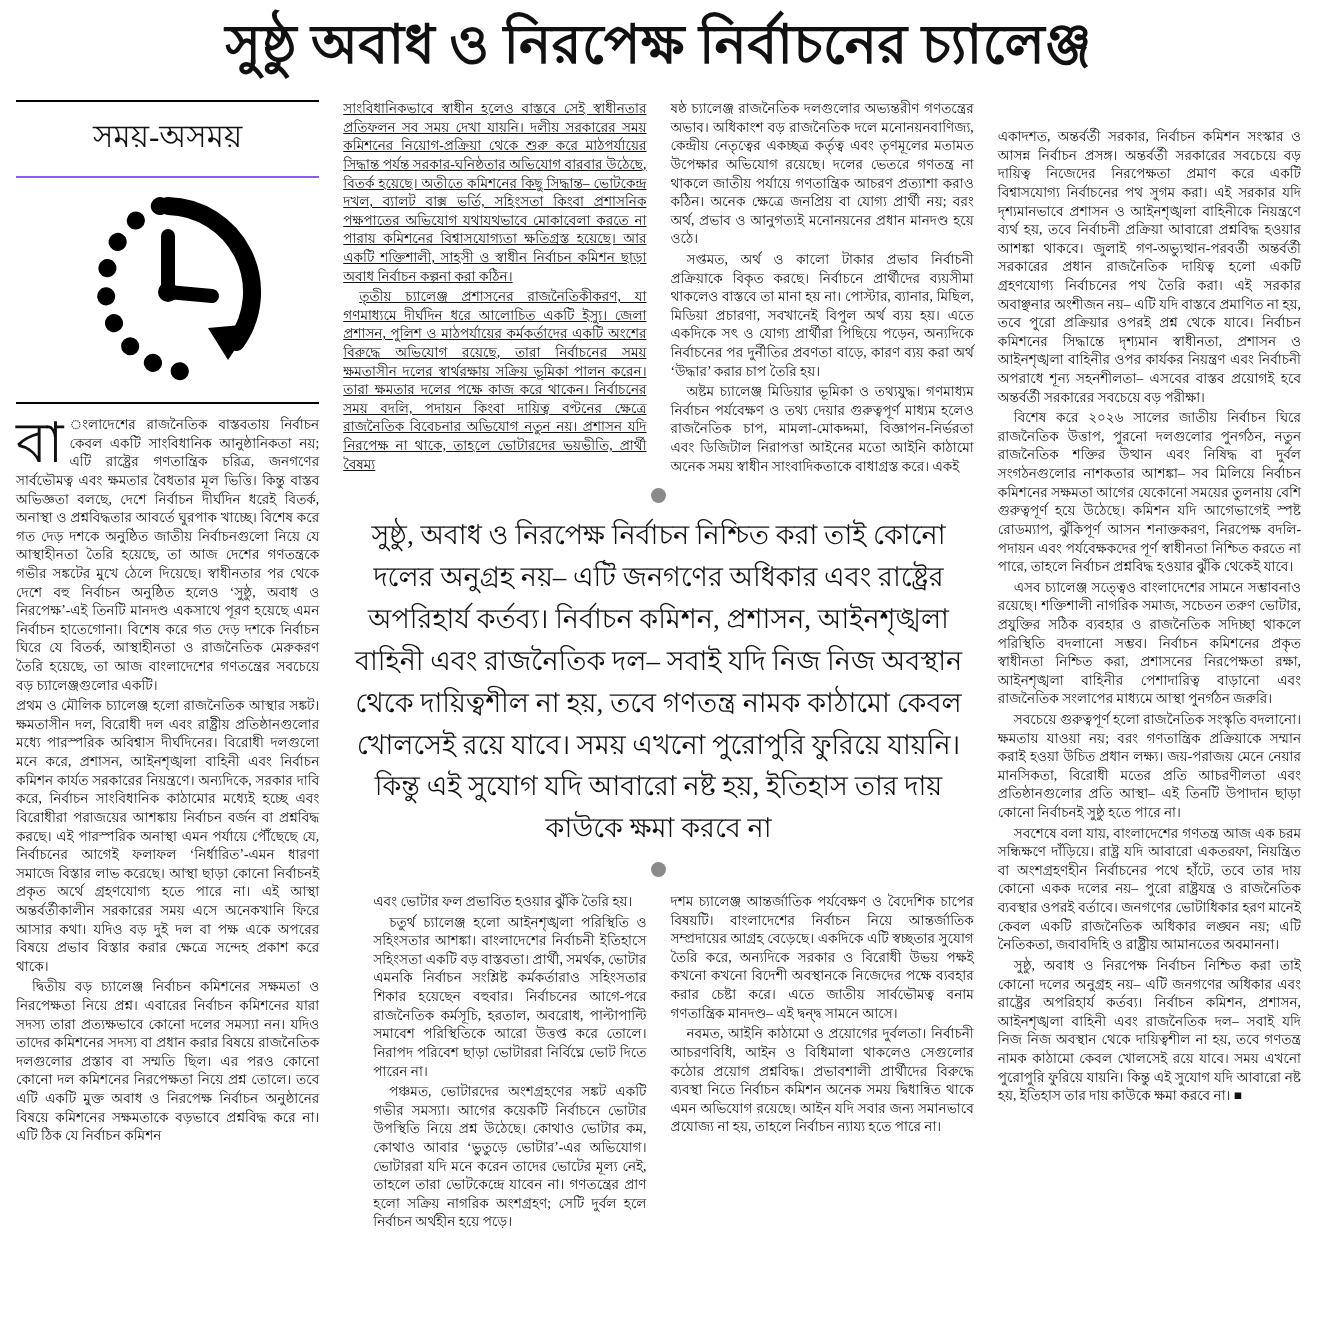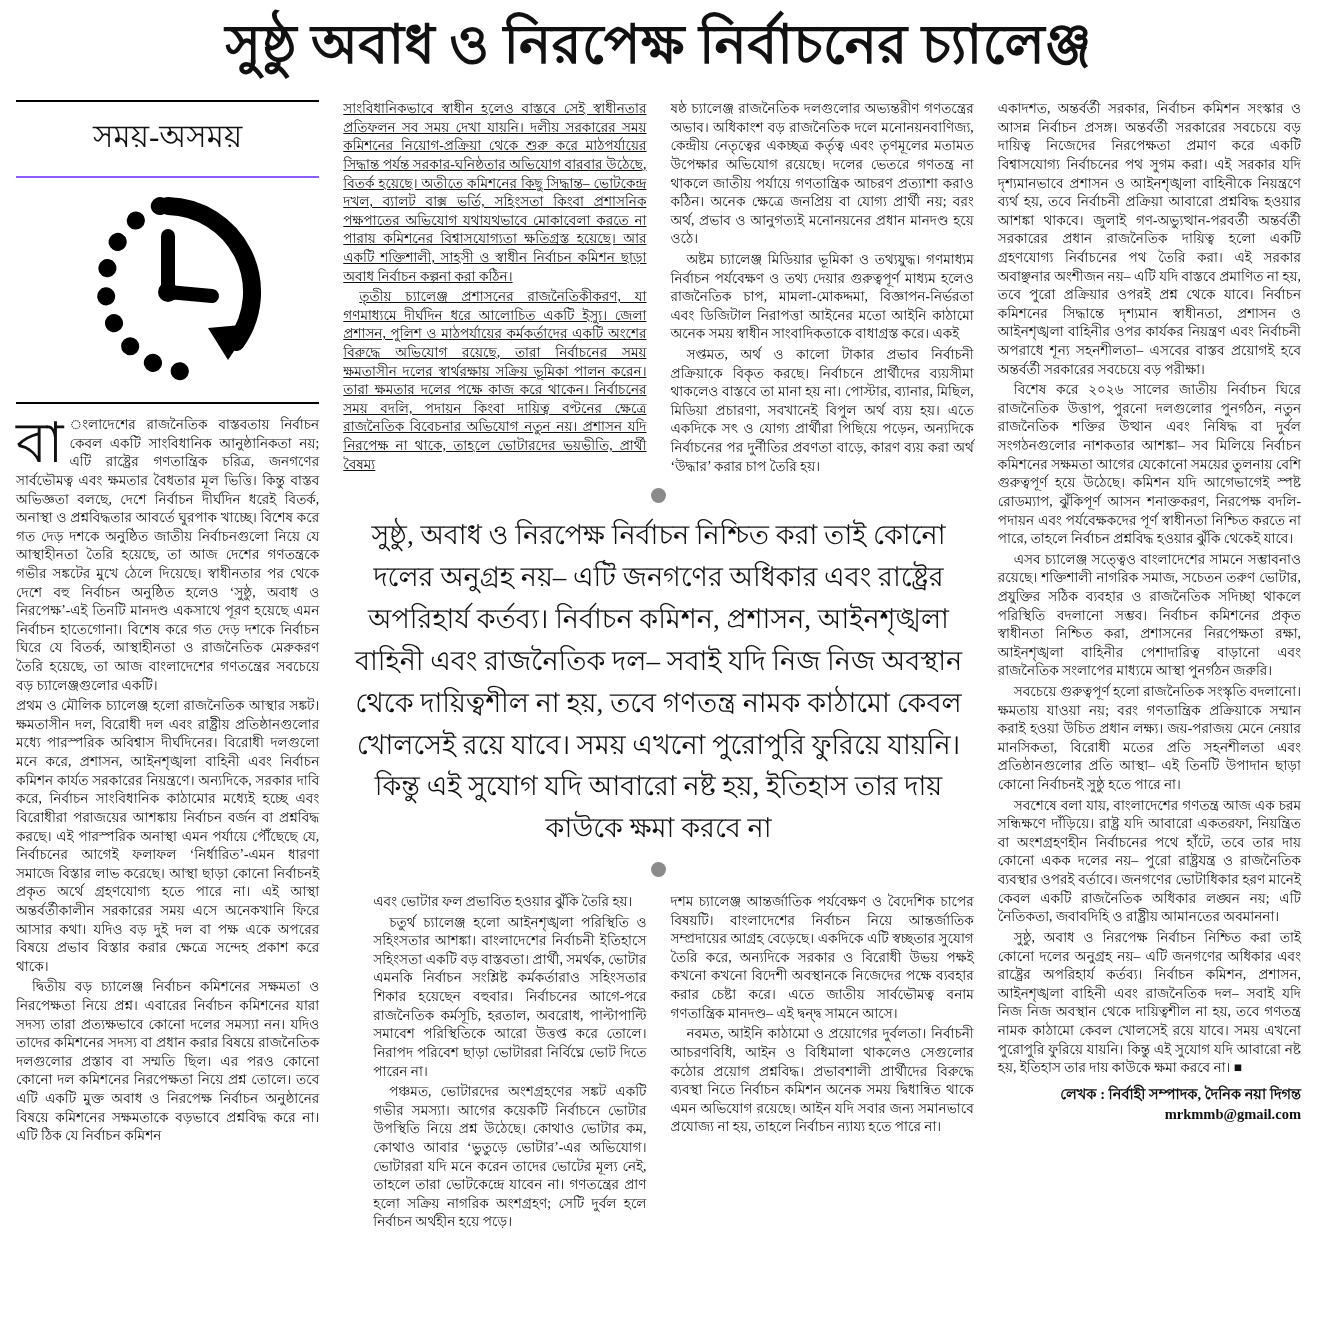--- a/index.html
+++ b/index.html
@@ -29,21 +29,21 @@
     column-gap: 24px;
     grid-template-rows: auto auto auto;
     align-items: start;
   }
   .c1  { grid-column: 1; grid-row: 1 / span 3; }
   .c2t { grid-column: 2; grid-row: 1; text-decoration: underline; }
   .c3t { grid-column: 3; grid-row: 1; }
   .quote-wrap { grid-column: 2 / span 2; grid-row: 2; padding: 4px 6px 10px 6px; }
   .c2b { grid-column: 2; grid-row: 3; margin-left: 30px; }
   .c3b { grid-column: 3; grid-row: 3; }
-  .c4  { grid-column: 4; grid-row: 1 / span 3; }
+  .c4  { grid-column: 4; grid-row: 1 / span 3; margin-top: 28px; }
 
   .section-box {
     border-top: 2px solid #000;
     border-bottom: 2px solid #8b5cf6;
     text-align: center;
     font-size: 31px;
     padding: 10px 0 12px 0;
     margin-bottom: 14px;
   }
   .clock-wrap { text-align: center; margin: 10px 0 6px 0; }
@@ -126,22 +126,22 @@
       </div>
     </div>
 
     <div class="c2t body-text">
         <p>সাংবিধানিকভাবে স্বাধীন হলেও বাস্তবে সেই স্বাধীনতার প্রতিফলন সব সময় দেখা যায়নি। দলীয় সরকারের সময় কমিশনের নিয়োগ-প্রক্রিয়া থেকে শুরু করে মাঠপর্যায়ের সিদ্ধান্ত পর্যন্ত সরকার-ঘনিষ্ঠতার অভিযোগ বারবার উঠেছে, বিতর্ক হয়েছে। অতীতে কমিশনের কিছু সিদ্ধান্ত– ভোটকেন্দ্র দখল, ব্যালট বাক্স ভর্তি, সহিংসতা কিংবা প্রশাসনিক পক্ষপাতের অভিযোগ যথাযথভাবে মোকাবেলা করতে না পারায় কমিশনের বিশ্বাসযোগ্যতা ক্ষতিগ্রস্ত হয়েছে। আর একটি শক্তিশালী, সাহসী ও স্বাধীন নির্বাচন কমিশন ছাড়া অবাধ নির্বাচন কল্পনা করা কঠিন।</p>
         <p>তৃতীয় চ্যালেঞ্জ প্রশাসনের রাজনৈতিকীকরণ, যা গণমাধ্যমে দীর্ঘদিন ধরে আলোচিত একটি ইস্যু। জেলা প্রশাসন, পুলিশ ও মাঠপর্যায়ের কর্মকর্তাদের একটি অংশের বিরুদ্ধে অভিযোগ রয়েছে, তারা নির্বাচনের সময় ক্ষমতাসীন দলের স্বার্থরক্ষায় সক্রিয় ভূমিকা পালন করেন। তারা ক্ষমতার দলের পক্ষে কাজ করে থাকেন। নির্বাচনের সময় বদলি, পদায়ন কিংবা দায়িত্ব বণ্টনের ক্ষেত্রে রাজনৈতিক বিবেচনার অভিযোগ নতুন নয়। প্রশাসন যদি নিরপেক্ষ না থাকে, তাহলে ভোটারদের ভয়ভীতি, প্রার্থী বৈষম্য</p>
       </div>
 
     <div class="c3t body-text">
         <p>ষষ্ঠ চ্যালেঞ্জ রাজনৈতিক দলগুলোর অভ্যন্তরীণ গণতন্ত্রের অভাব। অধিকাংশ বড় রাজনৈতিক দলে মনোনয়নবাণিজ্য, কেন্দ্রীয় নেতৃত্বের একচ্ছত্র কর্তৃত্ব এবং তৃণমূলের মতামত উপেক্ষার অভিযোগ রয়েছে। দলের ভেতরে গণতন্ত্র না থাকলে জাতীয় পর্যায়ে গণতান্ত্রিক আচরণ প্রত্যাশা করাও কঠিন। অনেক ক্ষেত্রে জনপ্রিয় বা যোগ্য প্রার্থী নয়; বরং অর্থ, প্রভাব ও আনুগত্যই মনোনয়নের প্রধান মানদণ্ড হয়ে ওঠে।</p>
+        <p>সপ্তমত, অর্থ ও কালো টাকার প্রভাব নির্বাচনী প্রক্রিয়াকে বিকৃত করছে। নির্বাচনে প্রার্থীদের ব্যয়সীমা থাকলেও বাস্তবে তা মানা হয় না। পোস্টার, ব্যানার, মিছিল, মিডিয়া প্রচারণা, সবখানেই বিপুল অর্থ ব্যয় হয়। এতে একদিকে সৎ ও যোগ্য প্রার্থীরা পিছিয়ে পড়েন, অন্যদিকে নির্বাচনের পর দুর্নীতির প্রবণতা বাড়ে, কারণ ব্যয় করা অর্থ ‘উদ্ধার’ করার চাপ তৈরি হয়।</p>
         <p>অষ্টম চ্যালেঞ্জ মিডিয়ার ভূমিকা ও তথ্যযুদ্ধ। গণমাধ্যম নির্বাচন পর্যবেক্ষণ ও তথ্য দেয়ার গুরুত্বপূর্ণ মাধ্যম হলেও রাজনৈতিক চাপ, মামলা-মোকদ্দমা, বিজ্ঞাপন-নির্ভরতা এবং ডিজিটাল নিরাপত্তা আইনের মতো আইনি কাঠামো অনেক সময় স্বাধীন সাংবাদিকতাকে বাধাগ্রস্ত করে। একই</p>
-        <p>সপ্তমত, অর্থ ও কালো টাকার প্রভাব নির্বাচনী প্রক্রিয়াকে বিকৃত করছে। নির্বাচনে প্রার্থীদের ব্যয়সীমা থাকলেও বাস্তবে তা মানা হয় না। পোস্টার, ব্যানার, মিছিল, মিডিয়া প্রচারণা, সবখানেই বিপুল অর্থ ব্যয় হয়। এতে একদিকে সৎ ও যোগ্য প্রার্থীরা পিছিয়ে পড়েন, অন্যদিকে নির্বাচনের পর দুর্নীতির প্রবণতা বাড়ে, কারণ ব্যয় করা অর্থ ‘উদ্ধার’ করার চাপ তৈরি হয়।</p>
       </div>
 
     <div class="quote-wrap">
       <div class="quote-dot"></div>
       <div class="pull-quote">সুষ্ঠু, অবাধ ও নিরপেক্ষ নির্বাচন নিশ্চিত করা তাই কোনো দলের অনুগ্রহ নয়– এটি জনগণের অধিকার এবং রাষ্ট্রের অপরিহার্য কর্তব্য। নির্বাচন কমিশন, প্রশাসন, আইনশৃঙ্খলা বাহিনী এবং রাজনৈতিক দল– সবাই যদি নিজ নিজ অবস্থান থেকে দায়িত্বশীল না হয়, তবে গণতন্ত্র নামক কাঠামো কেবল খোলসেই রয়ে যাবে। সময় এখনো পুরোপুরি ফুরিয়ে যায়নি। কিন্তু এই সুযোগ যদি আবারো নষ্ট হয়, ইতিহাস তার দায় কাউকে ক্ষমা করবে না</div>
       <div class="quote-dot"></div>
     </div>
 
     <div class="c2b body-text">
         <p>এবং ভোটার ফল প্রভাবিত হওয়ার ঝুঁকি তৈরি হয়।</p>
@@ -152,24 +152,20 @@
     <div class="c3b body-text">
         <p>দশম চ্যালেঞ্জ আন্তর্জাতিক পর্যবেক্ষণ ও বৈদেশিক চাপের বিষয়টি। বাংলাদেশের নির্বাচন নিয়ে আন্তর্জাতিক সম্প্রদায়ের আগ্রহ বেড়েছে। একদিকে এটি স্বচ্ছতার সুযোগ তৈরি করে, অন্যদিকে সরকার ও বিরোধী উভয় পক্ষই কখনো কখনো বিদেশী অবস্থানকে নিজেদের পক্ষে ব্যবহার করার চেষ্টা করে। এতে জাতীয় সার্বভৌমত্ব বনাম গণতান্ত্রিক মানদণ্ড– এই দ্বন্দ্ব সামনে আসে।</p>
         <p>নবমত, আইনি কাঠামো ও প্রয়োগের দুর্বলতা। নির্বাচনী আচরণবিধি, আইন ও বিধিমালা থাকলেও সেগুলোর কঠোর প্রয়োগ প্রশ্নবিদ্ধ। প্রভাবশালী প্রার্থীদের বিরুদ্ধে ব্যবস্থা নিতে নির্বাচন কমিশন অনেক সময় দ্বিধান্বিত থাকে এমন অভিযোগ রয়েছে। আইন যদি সবার জন্য সমানভাবে প্রযোজ্য না হয়, তাহলে নির্বাচন ন্যায্য হতে পারে না।</p>
       </div>
 
     <div class="c4">
       <div class="body-text">
           <p>একাদশত, অন্তর্বর্তী সরকার, নির্বাচন কমিশন সংস্কার ও আসন্ন নির্বাচন প্রসঙ্গ। অন্তর্বর্তী সরকারের সবচেয়ে বড় দায়িত্ব নিজেদের নিরপেক্ষতা প্রমাণ করে একটি বিশ্বাসযোগ্য নির্বাচনের পথ সুগম করা। এই সরকার যদি দৃশ্যমানভাবে প্রশাসন ও আইনশৃঙ্খলা বাহিনীকে নিয়ন্ত্রণে ব্যর্থ হয়, তবে নির্বাচনী প্রক্রিয়া আবারো প্রশ্নবিদ্ধ হওয়ার আশঙ্কা থাকবে। জুলাই গণ-অভ্যুত্থান-পরবর্তী অন্তর্বর্তী সরকারের প্রধান রাজনৈতিক দায়িত্ব হলো একটি গ্রহণযোগ্য নির্বাচনের পথ তৈরি করা। এই সরকার অবাঞ্ছনার অংশীজন নয়– এটি যদি বাস্তবে প্রমাণিত না হয়, তবে পুরো প্রক্রিয়ার ওপরই প্রশ্ন থেকে যাবে। নির্বাচন কমিশনের সিদ্ধান্তে দৃশ্যমান স্বাধীনতা, প্রশাসন ও আইনশৃঙ্খলা বাহিনীর ওপর কার্যকর নিয়ন্ত্রণ এবং নির্বাচনী অপরাধে শূন্য সহনশীলতা– এসবের বাস্তব প্রয়োগই হবে অন্তর্বর্তী সরকারের সবচেয়ে বড় পরীক্ষা।</p>
           <p>বিশেষ করে ২০২৬ সালের জাতীয় নির্বাচন ঘিরে রাজনৈতিক উত্তাপ, পুরনো দলগুলোর পুনর্গঠন, নতুন রাজনৈতিক শক্তির উত্থান এবং নিষিদ্ধ বা দুর্বল সংগঠনগুলোর নাশকতার আশঙ্কা– সব মিলিয়ে নির্বাচন কমিশনের সক্ষমতা আগের যেকোনো সময়ের তুলনায় বেশি গুরুত্বপূর্ণ হয়ে উঠেছে। কমিশন যদি আগেভাগেই স্পষ্ট রোডম্যাপ, ঝুঁকিপূর্ণ আসন শনাক্তকরণ, নিরপেক্ষ বদলি-পদায়ন এবং পর্যবেক্ষকদের পূর্ণ স্বাধীনতা নিশ্চিত করতে না পারে, তাহলে নির্বাচন প্রশ্নবিদ্ধ হওয়ার ঝুঁকি থেকেই যাবে।</p>
           <p>এসব চ্যালেঞ্জ সত্ত্বেও বাংলাদেশের সামনে সম্ভাবনাও রয়েছে। শক্তিশালী নাগরিক সমাজ, সচেতন তরুণ ভোটার, প্রযুক্তির সঠিক ব্যবহার ও রাজনৈতিক সদিচ্ছা থাকলে পরিস্থিতি বদলানো সম্ভব। নির্বাচন কমিশনের প্রকৃত স্বাধীনতা নিশ্চিত করা, প্রশাসনের নিরপেক্ষতা রক্ষা, আইনশৃঙ্খলা বাহিনীর পেশাদারিত্ব বাড়ানো এবং রাজনৈতিক সংলাপের মাধ্যমে আস্থা পুনর্গঠন জরুরি।</p>
-          <p>সবচেয়ে গুরুত্বপূর্ণ হলো রাজনৈতিক সংস্কৃতি বদলানো। ক্ষমতায় যাওয়া নয়; বরং গণতান্ত্রিক প্রক্রিয়াকে সম্মান করাই হওয়া উচিত প্রধান লক্ষ্য। জয়-পরাজয় মেনে নেয়ার মানসিকতা, বিরোধী মতের প্রতি সহনশীলতা এবং প্রতিষ্ঠানগুলোর প্রতি আস্থা– এই তিনটি উপাদান ছাড়া কোনো নির্বাচনই সুষ্ঠু হতে পারে না।</p>
+          <p>সবচেয়ে গুরুত্বপূর্ণ হলো রাজনৈতিক সংস্কৃতি বদলানো। ক্ষমতায় যাওয়া নয়; বরং গণতান্ত্রিক প্রক্রিয়াকে সম্মান করাই হওয়া উচিত প্রধান লক্ষ্য। জয়-পরাজয় মেনে নেয়ার মানসিকতা, বিরোধী মতের প্রতি আচরণীলতা এবং প্রতিষ্ঠানগুলোর প্রতি আস্থা– এই তিনটি উপাদান ছাড়া কোনো নির্বাচনই সুষ্ঠু হতে পারে না।</p>
           <p>সবশেষে বলা যায়, বাংলাদেশের গণতন্ত্র আজ এক চরম সন্ধিক্ষণে দাঁড়িয়ে। রাষ্ট্র যদি আবারো একতরফা, নিয়ন্ত্রিত বা অংশগ্রহণহীন নির্বাচনের পথে হাঁটে, তবে তার দায় কোনো একক দলের নয়– পুরো রাষ্ট্রযন্ত্র ও রাজনৈতিক ব্যবস্থার ওপরই বর্তাবে। জনগণের ভোটাধিকার হরণ মানেই কেবল একটি রাজনৈতিক অধিকার লঙ্ঘন নয়; এটি নৈতিকতা, জবাবদিহি ও রাষ্ট্রীয় আমানতের অবমাননা।</p>
           <p>সুষ্ঠু, অবাধ ও নিরপেক্ষ নির্বাচন নিশ্চিত করা তাই কোনো দলের অনুগ্রহ নয়– এটি জনগণের অধিকার এবং রাষ্ট্রের অপরিহার্য কর্তব্য। নির্বাচন কমিশন, প্রশাসন, আইনশৃঙ্খলা বাহিনী এবং রাজনৈতিক দল– সবাই যদি নিজ নিজ অবস্থান থেকে দায়িত্বশীল না হয়, তবে গণতন্ত্র নামক কাঠামো কেবল খোলসেই রয়ে যাবে। সময় এখনো পুরোপুরি ফুরিয়ে যায়নি। কিন্তু এই সুযোগ যদি আবারো নষ্ট হয়, ইতিহাস তার দায় কাউকে ক্ষমা করবে না। ■</p>
         </div>
-      <div class="credit">
-        <span>লেখক : নির্বাহী সম্পাদক, দৈনিক নয়া দিগন্ত</span>
-        <span class="email">mrkmmb@gmail.com</span>
-      </div>
     </div>
 
   </div>
 </div>
 
 </body></html>

